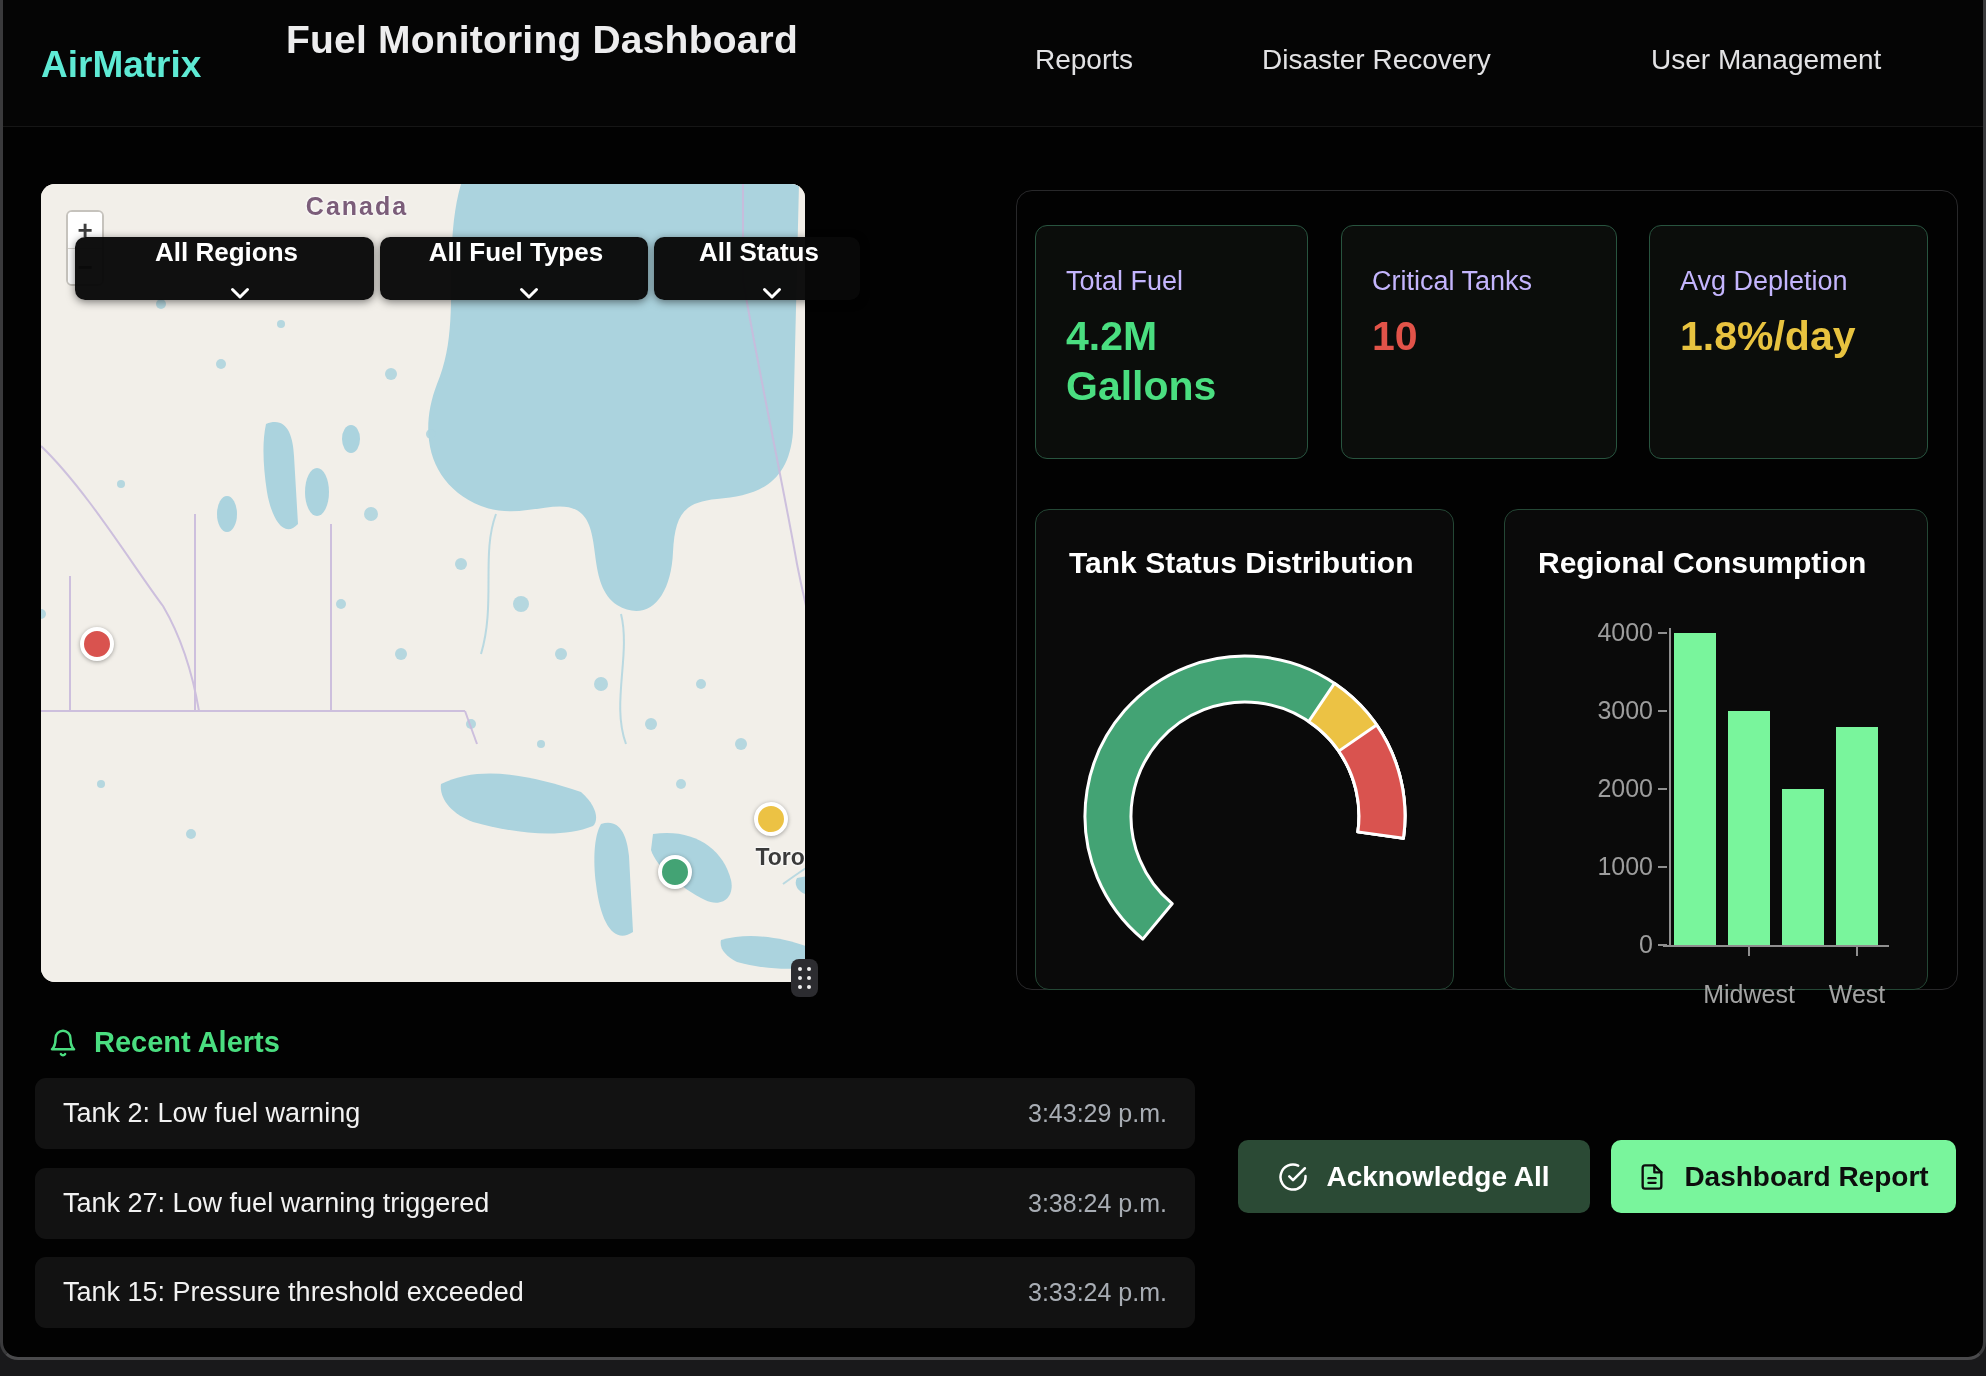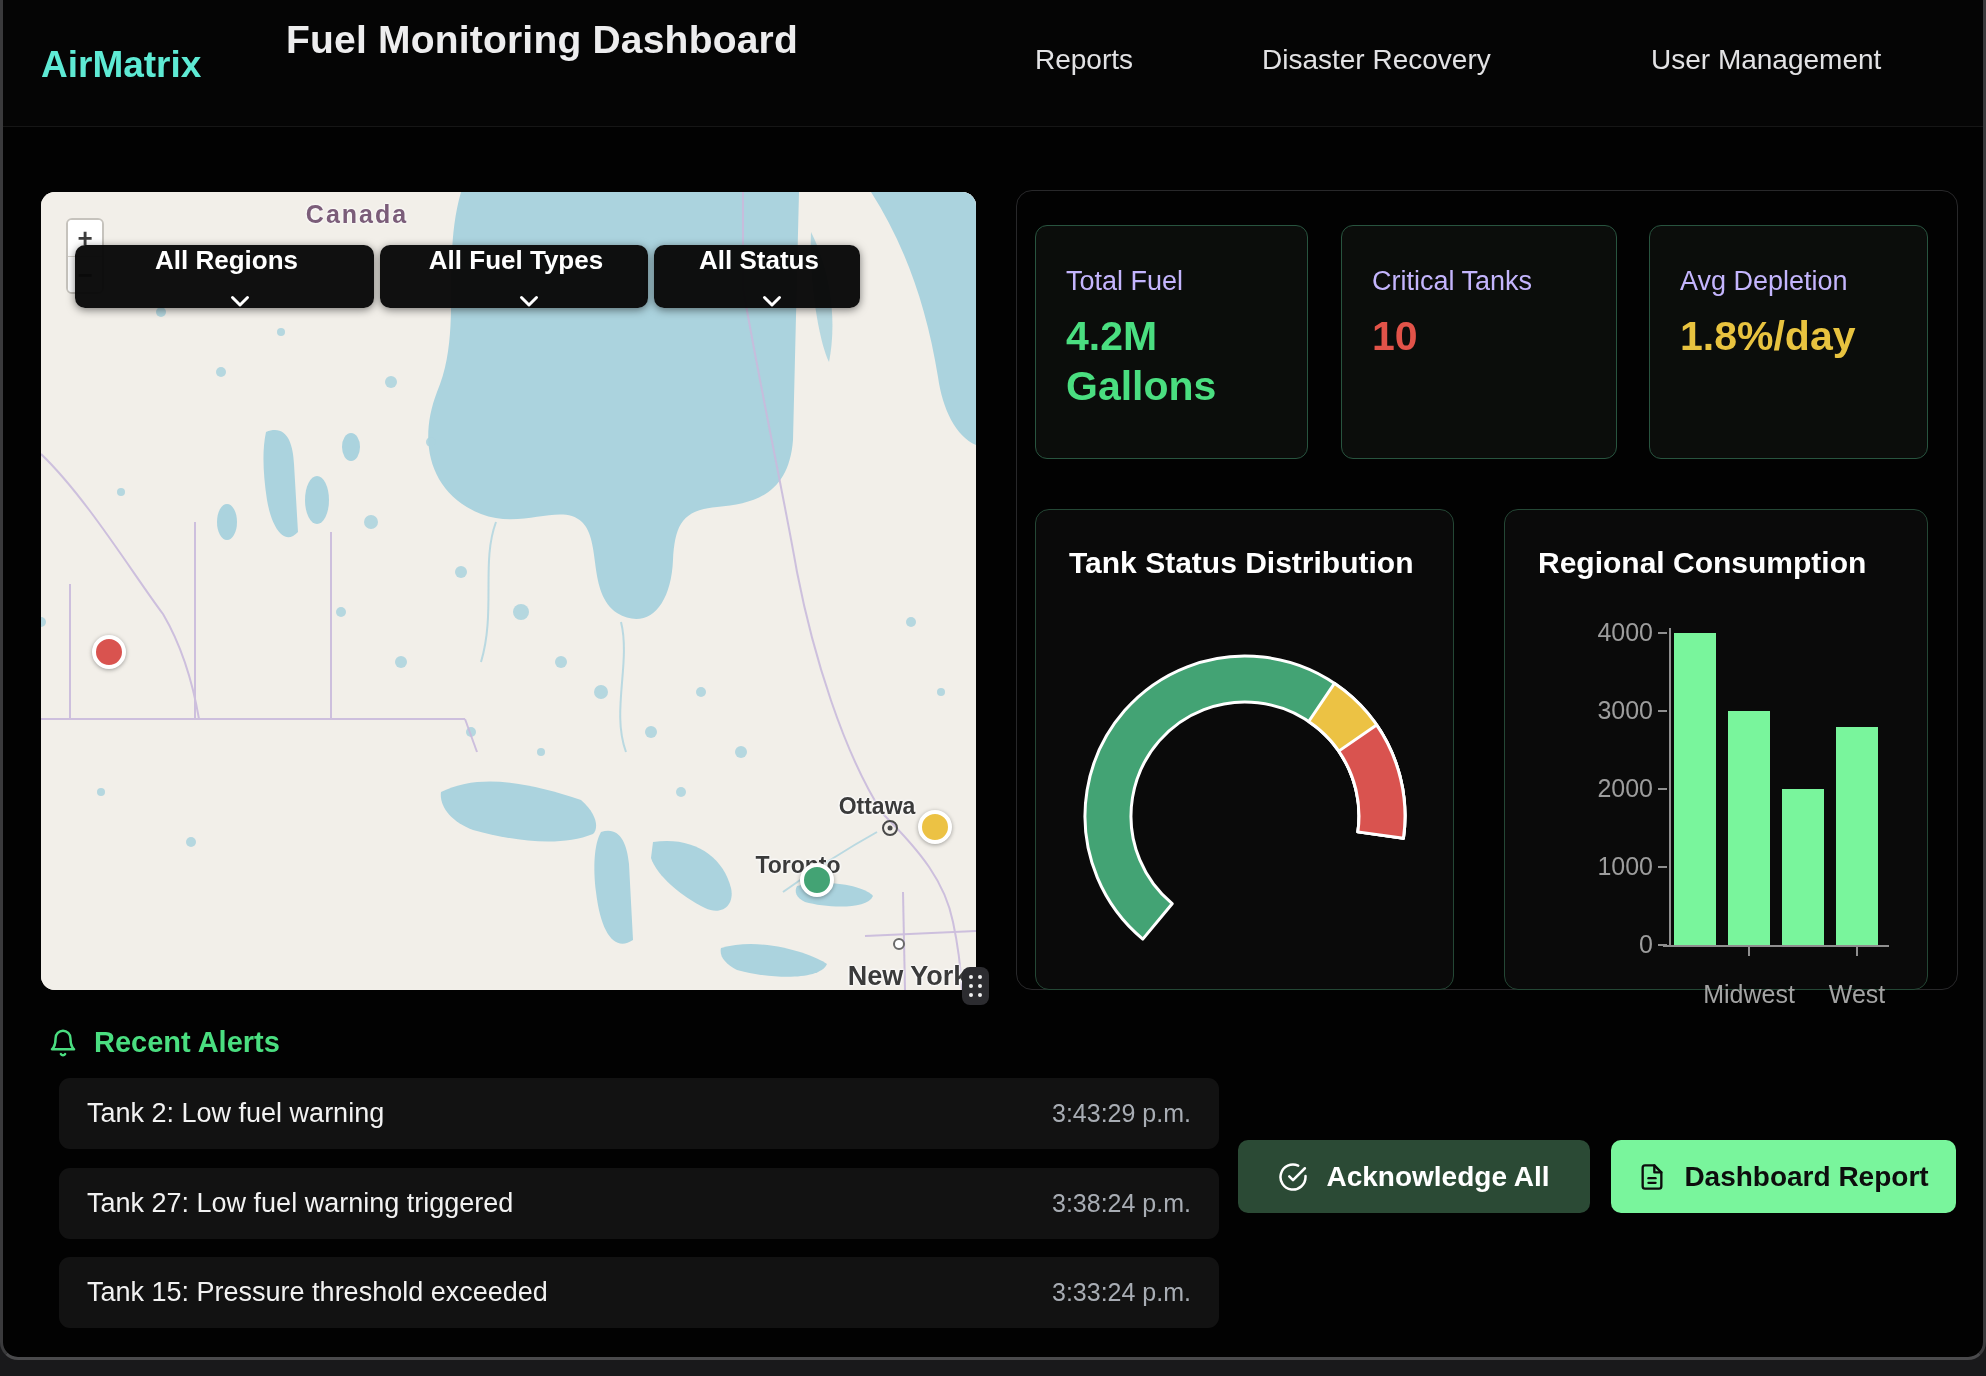--- a/index.html
+++ b/index.html
@@ -14,21 +14,21 @@
   .logo { position:absolute; left:38px; top:44px; font-size:37px; font-weight:700; color:#5eead4; }
   .title-wrap { position:absolute; left:283px; top:18px; }
   .page-title { font-size:39px; font-weight:700; color:#ededee; letter-spacing:.2px; }
   .page-subtitle { margin-top:8px; font-size:26px; font-weight:500; color:#4ade80; }
   nav a { position:absolute; top:44px; font-size:28px; color:#e2e2e4; text-decoration:none; cursor:pointer; }
   .nav-reports { left:1032px; }
   .nav-dr { left:1259px; }
   .nav-um { left:1648px; }
 
   
-  .map-panel { position:absolute; left:38px; top:192px; width:935px; height:798px; border-radius:14px; overflow:visible;
+  .map-panel { position:absolute; left:38px; top:184px; width:764px; height:798px; border-radius:14px; overflow:visible;
                background:#f2efe9; }
   .map-clip { position:absolute; inset:0; border-radius:14px; overflow:hidden; }
   .map-base { position:absolute; left:0; top:0; }
   .country-label { position:absolute; left:236px; top:8px; width:160px; text-align:center;
                    font-size:25px; font-weight:600; letter-spacing:2px; color:#7b5d79;
                    text-shadow:0 0 3px #fff, 0 0 3px #fff; }
   .city-label { position:absolute; color:#3b3b3b; font-weight:600; text-align:center;
                 text-shadow:0 0 3px #fff, 0 0 3px #fff, 0 0 3px #fff; }
   .city-ottawa { left:776px; top:601px; width:120px; font-size:23px; }
   .city-toronto { left:697px; top:660px; width:120px; font-size:23px; }
@@ -79,21 +79,21 @@
   .ytick-label { position:absolute; width:140px; right:274px; text-align:right; font-size:25px; color:#9d9d9d; }
   .tick-dash { position:absolute; width:9px; height:2px; background:#8f8f8f; }
   .axis { position:absolute; background:#8f8f8f; }
   .bar { position:absolute; width:42px; }
   .xtick { position:absolute; width:2px; height:9px; background:#8f8f8f; top:437px; }
   .xlabel { position:absolute; top:470px; transform:translateX(-50%); font-size:25px; color:#a3a3a3; white-space:nowrap; }
 
   
   .alerts-header { position:absolute; left:45px; top:1026px; display:flex; align-items:center; gap:16px; }
   .alerts-title { font-size:29px; font-weight:700; color:#4ade80; }
-  .alert-row { position:absolute; left:56px; width:1160px; height:71px; background:#121212; border-radius:11px;
+  .alert-row { position:absolute; left:32px; width:1160px; height:71px; background:#121212; border-radius:11px;
                display:flex; align-items:center; justify-content:space-between; padding:0 28px; cursor:pointer; }
   .alert-msg { font-size:27px; color:#f2f2f2; font-weight:500; }
   .alert-time { font-size:25px; color:#a8adb4; }
   .row-1 { top:1078px; } .row-2 { top:1168px; } .row-3 { top:1257px; }
 
   .btn { position:absolute; top:1140px; height:73px; border:none; border-radius:10px; display:flex; align-items:center;
          justify-content:center; gap:18px; font-family:"Liberation Sans", sans-serif; font-size:28px; font-weight:700; cursor:pointer; }
   .btn-ack { left:1235px; width:352px; background:#2b4a35; color:#fff; }
   .btn-gen { left:1608px; width:345px; background:#79f59c; color:#0d0d0d; }
 </style>

